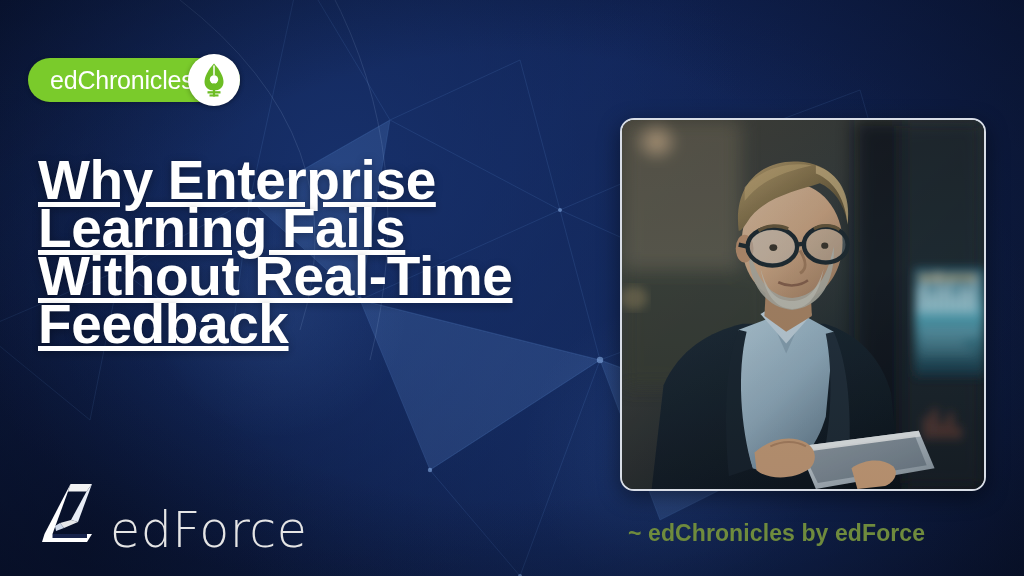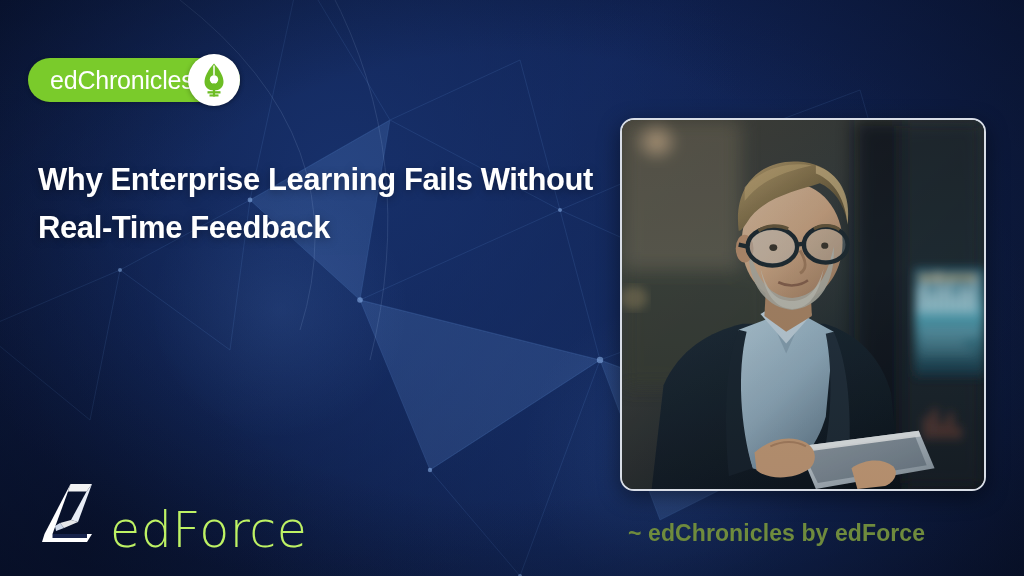--- a/index.html
+++ b/index.html
@@ -63,35 +63,36 @@
     display:flex; align-items:center; justify-content:center;
     box-shadow:0 1px 5px rgba(0,0,0,.3);
   }
   .badge-circle svg{ width:30px; height:34px; display:block; }
 
   
   .headline{
     position:absolute; left:38px; top:156px;
     width:580px;
     color:#ffffff;
-    font-size:31px;
+    font-size:55px;
     font-weight:bold;
     line-height:48px;
     letter-spacing:-0.4px;
     text-shadow:0 2px 8px rgba(0,0,0,.35);
+    text-decoration:underline;
   }
 
   
   .logo{
     position:absolute; left:40px; top:470px;
     display:flex; align-items:center; gap:14px;
   }
   .logo-mark{ width:56px; height:62px; display:block; }
   .logo-word{
-    color:#bef264;
+    color:#e5e5e5;
     font-size:49px;
     font-weight:300;
     letter-spacing:0.5px;
     line-height:1;
     font-family:"DejaVu Sans", sans-serif;
     margin-top:36px;
   }
 
   
   .photo{

